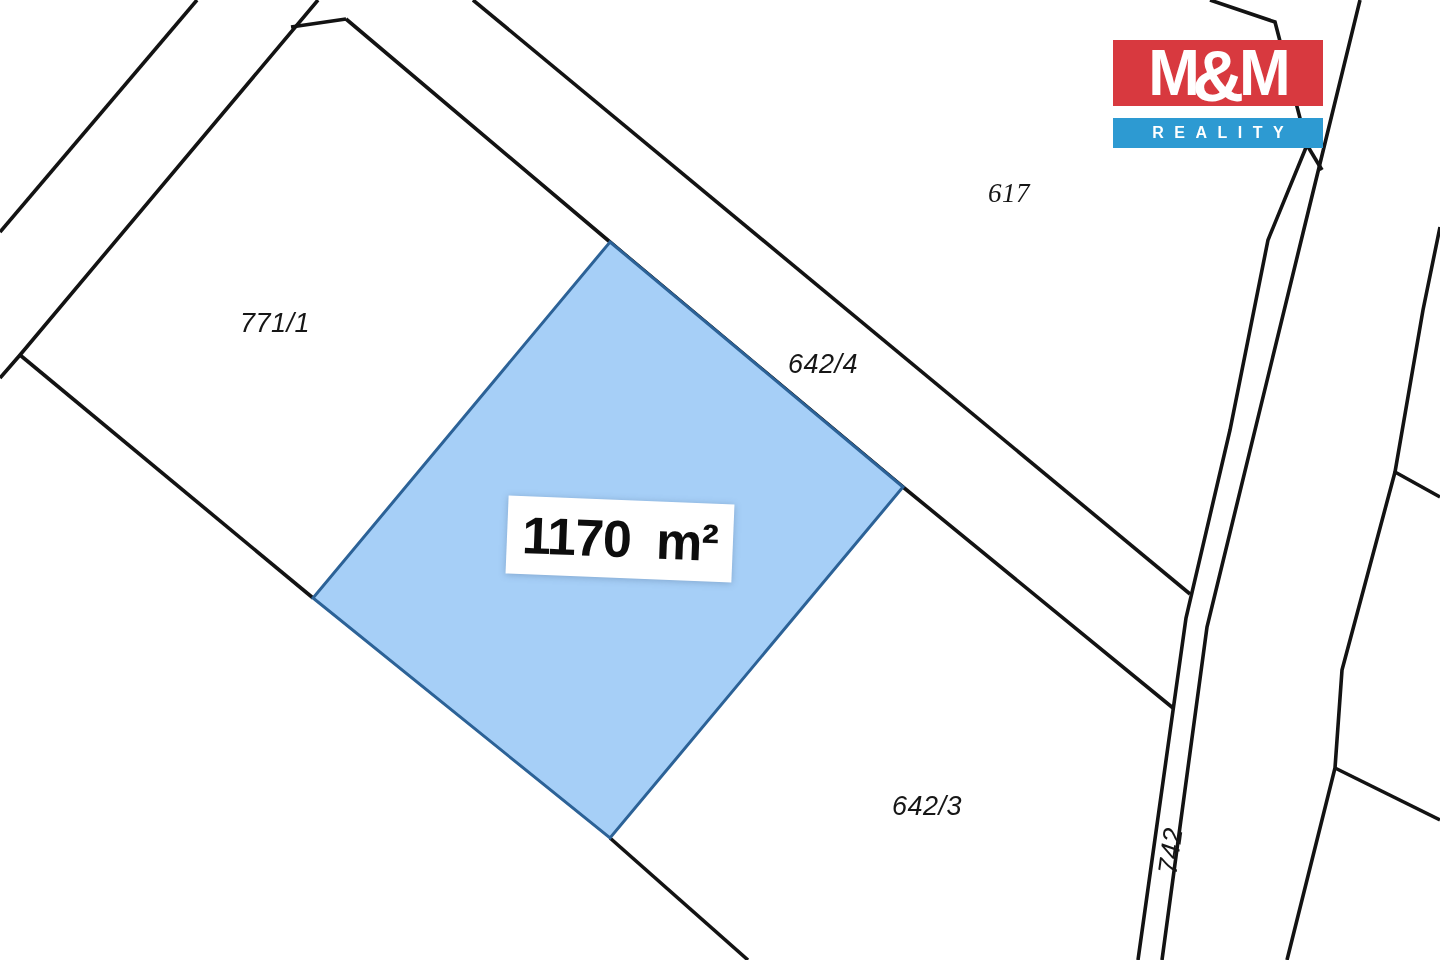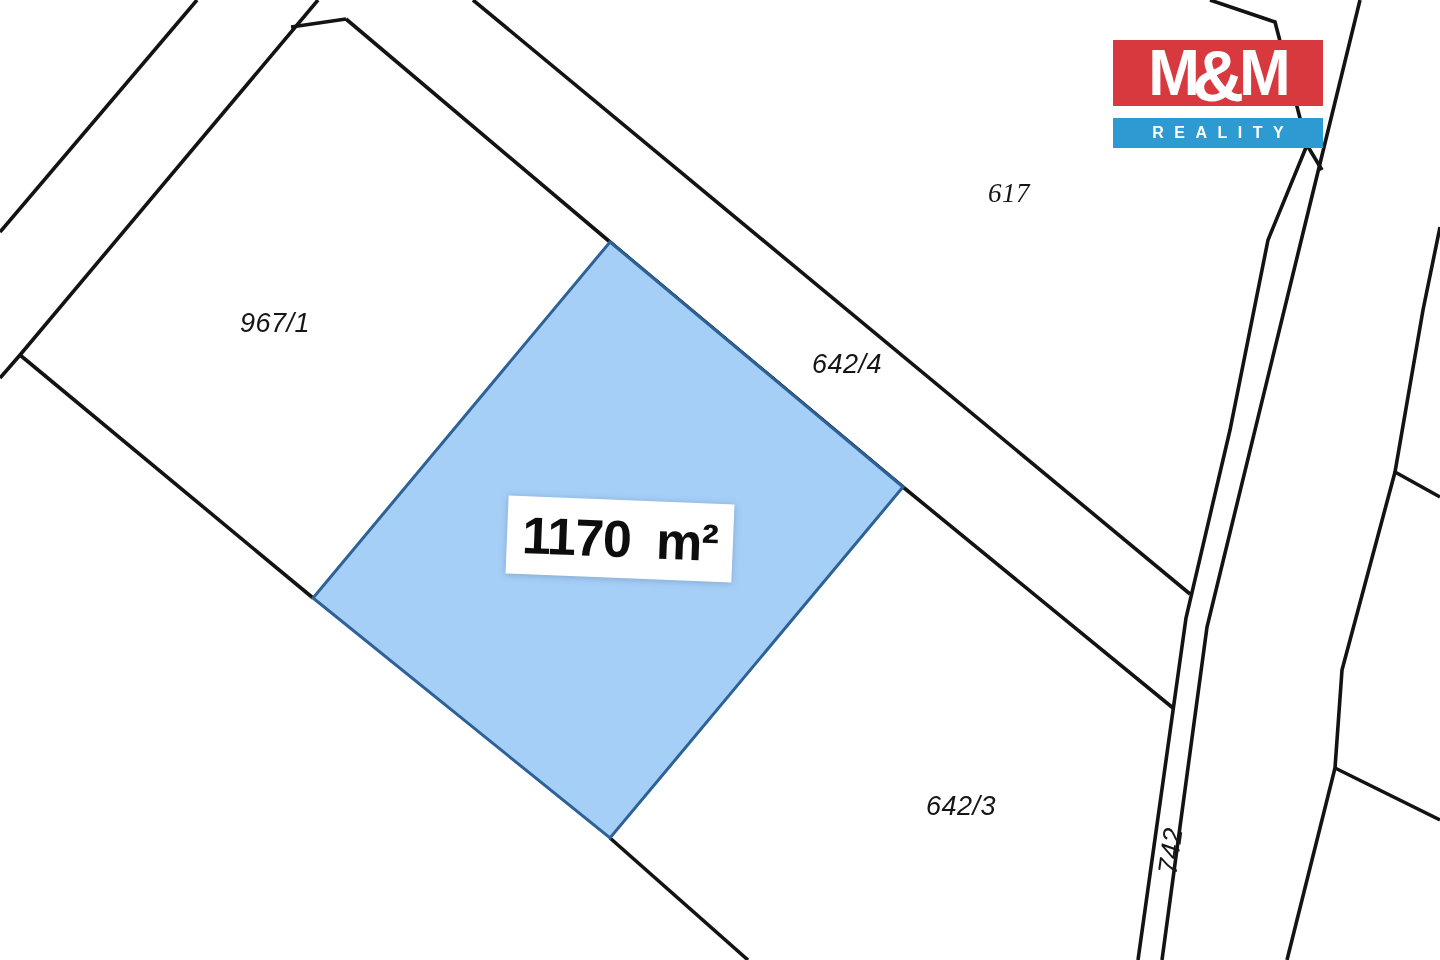--- a/index.html
+++ b/index.html
@@ -94,18 +94,18 @@
     <div class="logo-mark" style="background: rgb(216, 57, 63);">
       <span class="m-glyph">M</span>
       <span class="amp-glyph">&amp;</span>
       <span class="m-glyph">M</span>
     </div>
     <div class="logo-bar" style="background: rgb(45, 154, 210);">
       <span>REALITY</span>
     </div>
   </div>
 
-<div class="parcel-label" style="left: 275px; top: 323px; transform: translate(-50%, -50%) rotate(0deg);">967/1</div>
-    <div class="parcel-label" style="left: 823px; top: 364px; transform: translate(-50%, -50%) rotate(0deg); margin-left: 24px;">642/4</div>
+<div class="parcel-label" style="left: 275px; top: 323px; transform: translate(-50%, -50%) rotate(0deg);">771/1</div>
+    <div class="parcel-label" style="left: 823px; top: 364px; transform: translate(-50%, -50%) rotate(0deg);">642/4</div>
     <div class="parcel-label" style="left: 1009px; top: 193px; transform: translate(-50%, -50%) rotate(0deg); font-family: Liberation Serif, serif;">617</div>
-    <div class="parcel-label" style="left: 961px; top: 806px; transform: translate(-50%, -50%) rotate(0deg);">642/3</div>
+    <div class="parcel-label" style="left: 927px; top: 806px; transform: translate(-50%, -50%) rotate(0deg);">642/3</div>
     <div class="parcel-label" style="left: 1171px; top: 851px; transform: translate(-50%, -50%) rotate(-82deg);">742</div>
   </div>
 
 </body></html>

